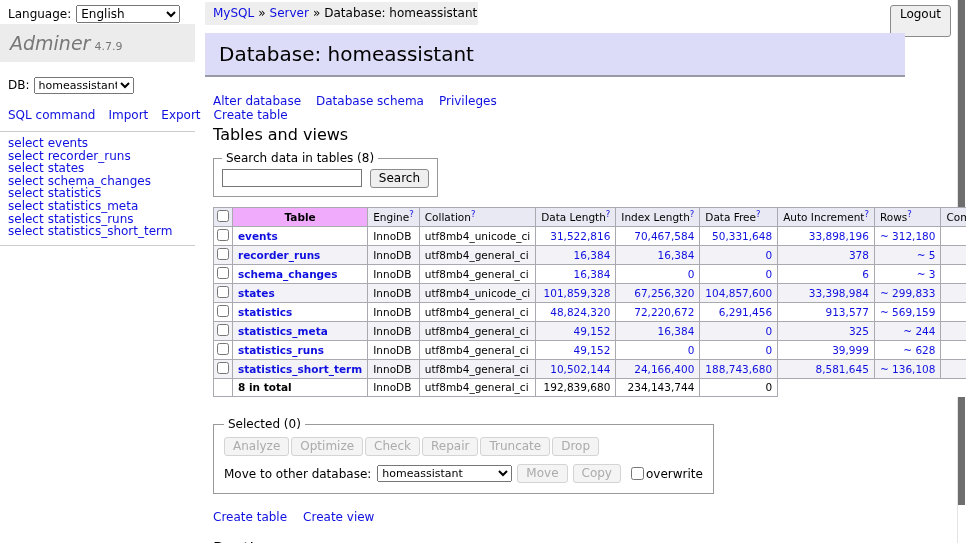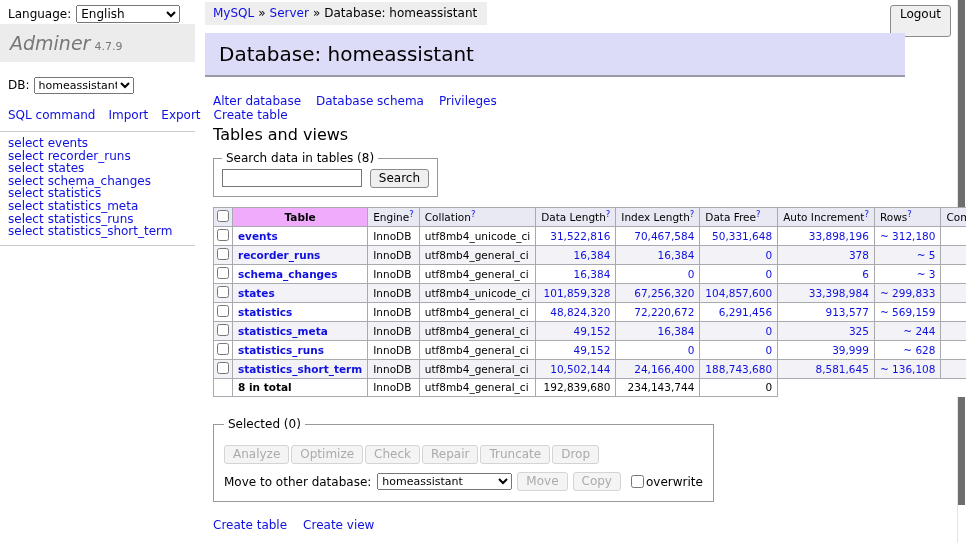--- a/index.html
+++ b/index.html
@@ -33,21 +33,21 @@
   .db-select { width:100px; font-size:11px; font-family:inherit; }
   .menu-links { margin:14px 8px 0 8px; line-height:14px; }
   .menu-links a { margin-right:13px; white-space:nowrap; }
   .table-list { margin-top:9px; border-top:1px solid #ccc; border-bottom:1px solid #ccc; padding:5px 0 7px 8px; }
   .table-list .tl-item { line-height:12.6px; white-space:nowrap; }
   .table-list .tl-item a { margin-right:4px; }
   .table-list .tl-item a:last-child { margin-right:0; }
 
   
   .content { position:absolute; top:0; left:205px; width:700px; }
-  .breadcrumb { display:inline-block; background:#eee; padding:4px 10px 5px 8px; margin-top:2px; }
+  .breadcrumb { display:inline-block; background:#eee; padding:4px 1px 5px 8px; margin-top:2px; }
   .breadcrumb .sep { color:#000; margin:0 4px; }
   .page-title { margin:8px 0 0; background:#dcdcf8; border-bottom:2px solid #9a9aa6; padding:9px 14px; font-size:20px; font-weight:normal; color:#000; }
   .inner { padding-left:8px; }
   .db-links { margin:17px 0 0; }
   .db-links a { margin-right:15px; }
   h3 { font-size:16px; font-weight:normal; margin:0; }
   .h-tables { margin-top:17px; }
   .h-routines { margin-top:15px; }
 
   fieldset { border:1px solid #999; margin:0; padding:4px 8px 8px; width:fit-content; }
@@ -71,21 +71,21 @@
   .db-tables .c-engine { min-width:40px;margin-left:36px; }
   .db-tables .c-coll { min-width:90px; }
   .db-tables .c-comment { min-width:52px; }
   .db-tables tr.alt th, .db-tables tr.alt td { background:#f3f3f7; }
   .db-tables tr.total th, .db-tables tr.total td { background:#fff; }
   .db-tables tr.total .t-label { text-align:left; }
   .db-tables td.nob { border:0; background:transparent; }
 
   
   .selected-fieldset { margin-top:20px; padding:6px 10px 10px; }
-  .sel-buttons .btn { margin:8px 2px 0 0; }
+  .sel-buttons .btn { margin:0 2px 0 0; }
   .move-row { margin-top:8px; display:flex; align-items:center; }
   .move-row .move-label { margin-right:6px; }
   .move-select { width:135px; font-size:11px; font-family:inherit; }
   .move-row .btn { margin-left:5px; }
   .overwrite-wrap { margin-left:10px; display:inline-flex; align-items:center; }
   .overwrite-wrap input { margin:0 2px 0 0; }
 
   .create-links { margin:16px 0 0; }
   .create-links a { margin-right:16px; }
 </style>

